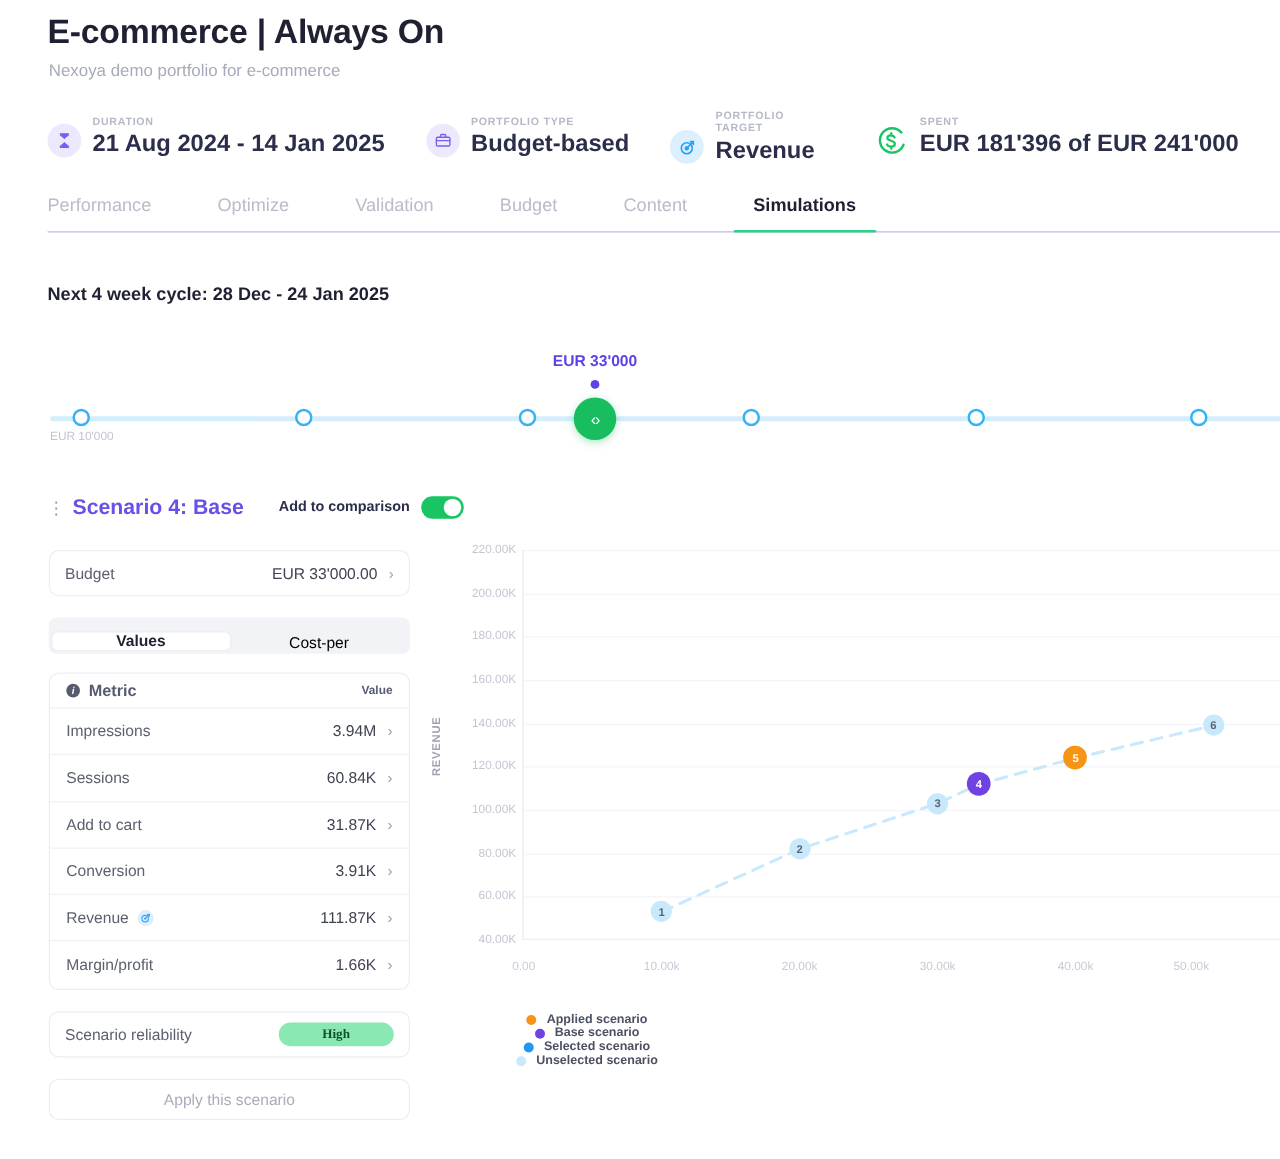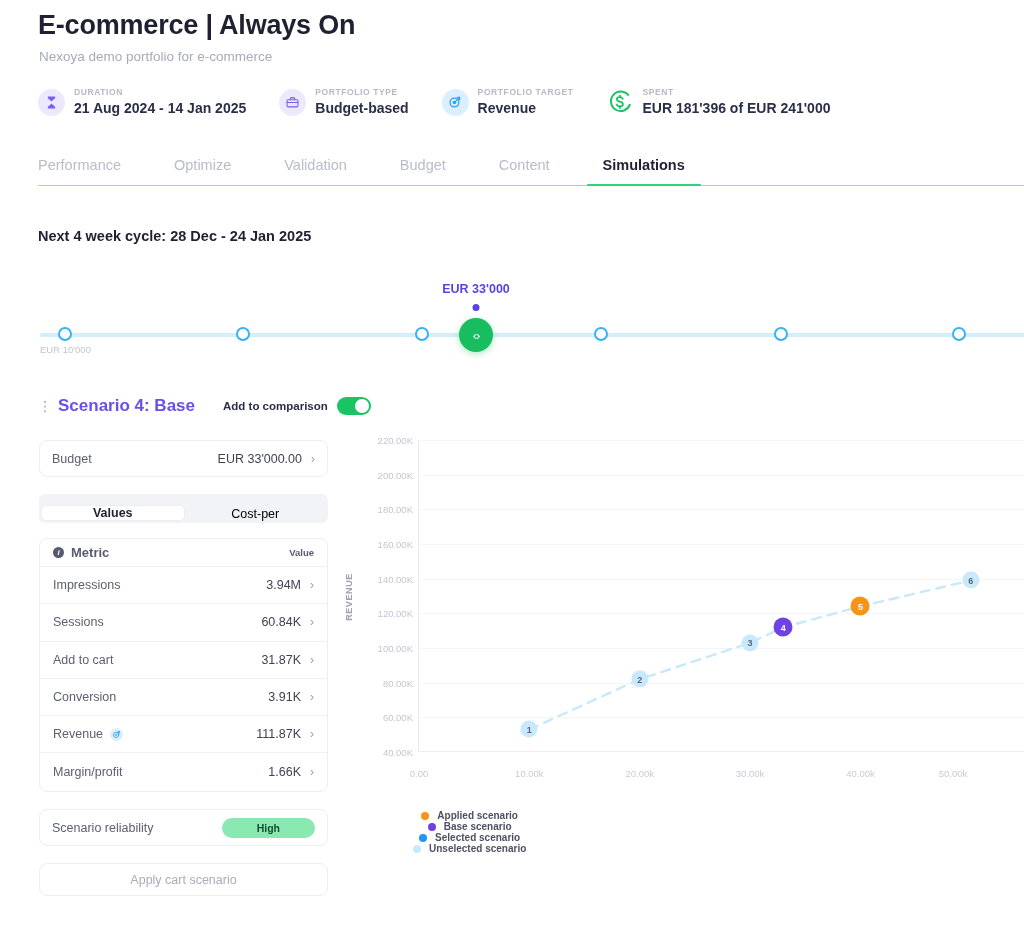--- a/index.html
+++ b/index.html
@@ -32,21 +32,21 @@
     margin-right: 9px; flex: none;
   }
   .ico-purple { background: #ece9fd; }
   .ico-blue { background: #dcefff; }
   .ico-green { background: #ffffff; }
   .stat-txt { display: flex; flex-direction: column; line-height: 1.15; }
   .stat-label {
     font-size: 8.5px; letter-spacing: .6px; color: #b6b9c6;
     font-weight: 700; text-transform: uppercase; margin-bottom: 2px;
   }
-  .stat-value { font-size: 14px; font-weight: 700; color: #2b2e4a; white-space: nowrap; }
+  .stat-value { font-size: 19px; font-weight: 700; color: #2b2e4a; white-space: nowrap; }
 
   
   .tabbar {
     position: absolute; left: 38px; top: 157px; width: 986px;
     border-bottom: 1px solid #c4b5fd; display: flex; align-items: flex-end;
   }
   .tab {
     font-size: 14.5px; color: #b9bcc9; padding: 0 0 12px 0;
     margin-right: 53px; cursor: pointer; position: relative; white-space: nowrap;
   }
@@ -150,21 +150,21 @@
   .tgt-ico {
     width: 13px; height: 13px; border-radius: 50%; background: #ddefff;
     margin-left: 7px; display: flex; align-items: center; justify-content: center;
   }
   .m-val { margin-left: auto; font-size: 12.5px; color: #3f4351; }
 
   .rel-card { top: 809px; height: 37px; display: flex; align-items: center; padding: 0 12px; }
   .rel-label { font-size: 12.5px; color: #5c6170; }
   .badge {
     margin-left: auto; background: #8ae8b2; color: #12502f; font-size: 10.5px;
-    font-weight: 700; padding: 4px 35px; border-radius: 10px;
+    font-weight: 700; padding: 4px 35px; border-radius: 10px; font-family: Liberation Serif, serif;
   }
   .apply-btn {
     top: 863px; height: 33px; display: flex; align-items: center; justify-content: center;
     font-size: 12.5px; color: #a9adba; cursor: pointer;
   }
 
   
   .chart { position: absolute; left: 355px; top: 432px; width: 670px; height: 405px; }
   .plot {
     position: absolute; left: 63px; top: 8px; width: 607px; height: 312px;
@@ -354,21 +354,21 @@
       <span class="m-val">1.66K</span>
       <span class="chev">›</span>
     </div>
   </div>
 
   <div class="card rel-card">
     <span class="rel-label">Scenario reliability</span>
     <span class="badge">High</span>
   </div>
 
-  <div class="card apply-btn">Apply cart scenario</div>
+  <div class="card apply-btn">Apply this scenario</div>
 
   <div class="chart">
     <div class="ylabel">REVENUE</div>
     <div class="plot" id="plot">
         <div class="ytick" style="top: 312px;">40.00K</div>
         <div class="gline" style="top: 277.333px;"></div>
         <div class="ytick" style="top: 277.333px;">60.00K</div>
         <div class="gline" style="top: 242.667px;"></div>
         <div class="ytick" style="top: 242.667px;">80.00K</div>
         <div class="gline" style="top: 208px;"></div>

